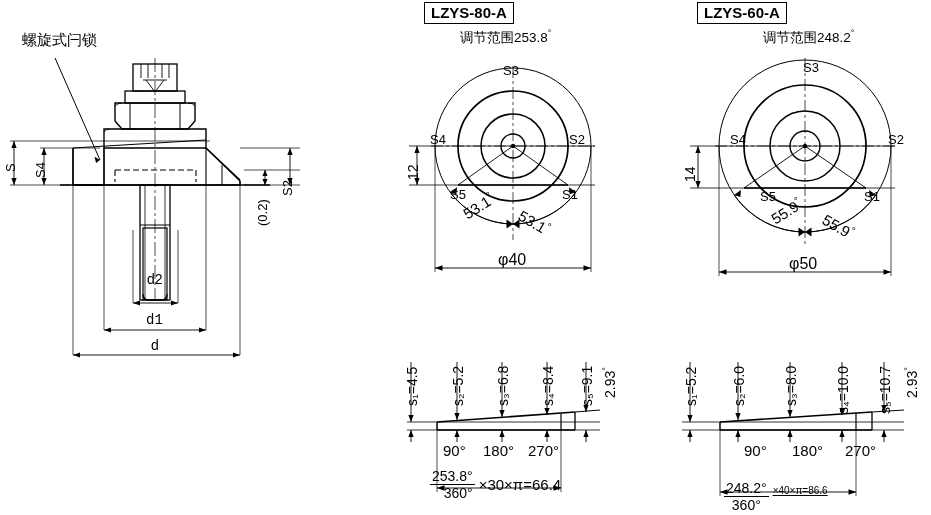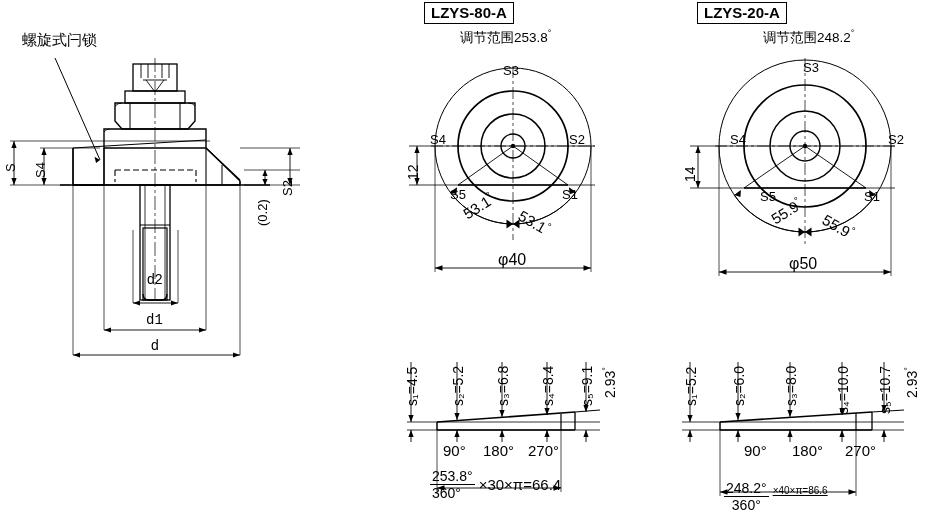--- a/index.html
+++ b/index.html
@@ -189,21 +189,21 @@
 <div class="lbl vert" style="left:406px;top:180px;font-size:14px;">12</div>
 
 <div class="lbl" style="left:460px;top:208px;font-size:15px;transform:rotate(-32deg);transform-origin:left top;">
   <span>53.1</span><span style="font-size:10px;vertical-align:super;">°</span>
 </div>
 <div class="lbl" style="left:524px;top:207px;font-size:15px;transform:rotate(30deg);transform-origin:left top;">
   <span>53.1</span><span style="font-size:10px;vertical-align:super;">°</span>
 </div>
 <div class="lbl" style="left:498px;top:252px;font-size:16px;">φ40</div>
 
-<div class="titlebox" style="left:697px;top:2px;">LZYS-20-A</div>
+<div class="titlebox" style="left:697px;top:2px;">LZYS-60-A</div>
 
 <div class="sub" style="left:763px;top:28px;">
   <span>调节范围248.2</span><span class="sup">°</span>
 </div>
 
 <div class="abs" style="left:672px;top:50px;width:245px;height:240px;">
 <svg width="245" height="240" viewBox="0 0 245 240">
   <g fill="none" stroke="#000">
     <circle cx="133" cy="96" r="86" stroke-width="1.0"></circle>
     <circle cx="133" cy="96" r="61" stroke-width="1.7"></circle>
@@ -316,21 +316,21 @@
 
 <div class="lbl vert" style="left:602px;top:398px;font-size:14px;">
   <span>2.93</span><span style="font-size:9px;vertical-align:super;">°</span>
 </div>
 
 <div class="lbl" style="left:443px;top:443px;font-size:15px;">90°</div>
 <div class="lbl" style="left:483px;top:443px;font-size:15px;">180°</div>
 <div class="lbl" style="left:528px;top:443px;font-size:15px;">270°</div>
 
 <div class="fracwrap" style="left:430px;top:468px;">
-  <span style="display:inline-block;text-align:left;line-height:1.15;">
+  <span style="display:inline-block;text-align:right;line-height:1.15;">
     <span style="display:block;border-bottom:1.3px solid #000;padding:0 2px;font-size:14px;">253.8°</span>
     <span style="display:block;padding:0 2px;font-size:14px;">360°</span>
   </span>
   <span style="margin-left:4px;font-size:15px;">×30×π=66.4</span>
 </div>
 
 <div class="abs" style="left:672px;top:350px;width:240px;height:165px;">
 <svg width="240" height="165" viewBox="0 0 240 165">
   <g fill="none" stroke="#000">
     <line x1="10" y1="72" x2="232" y2="72" stroke-width="0.8"></line>

